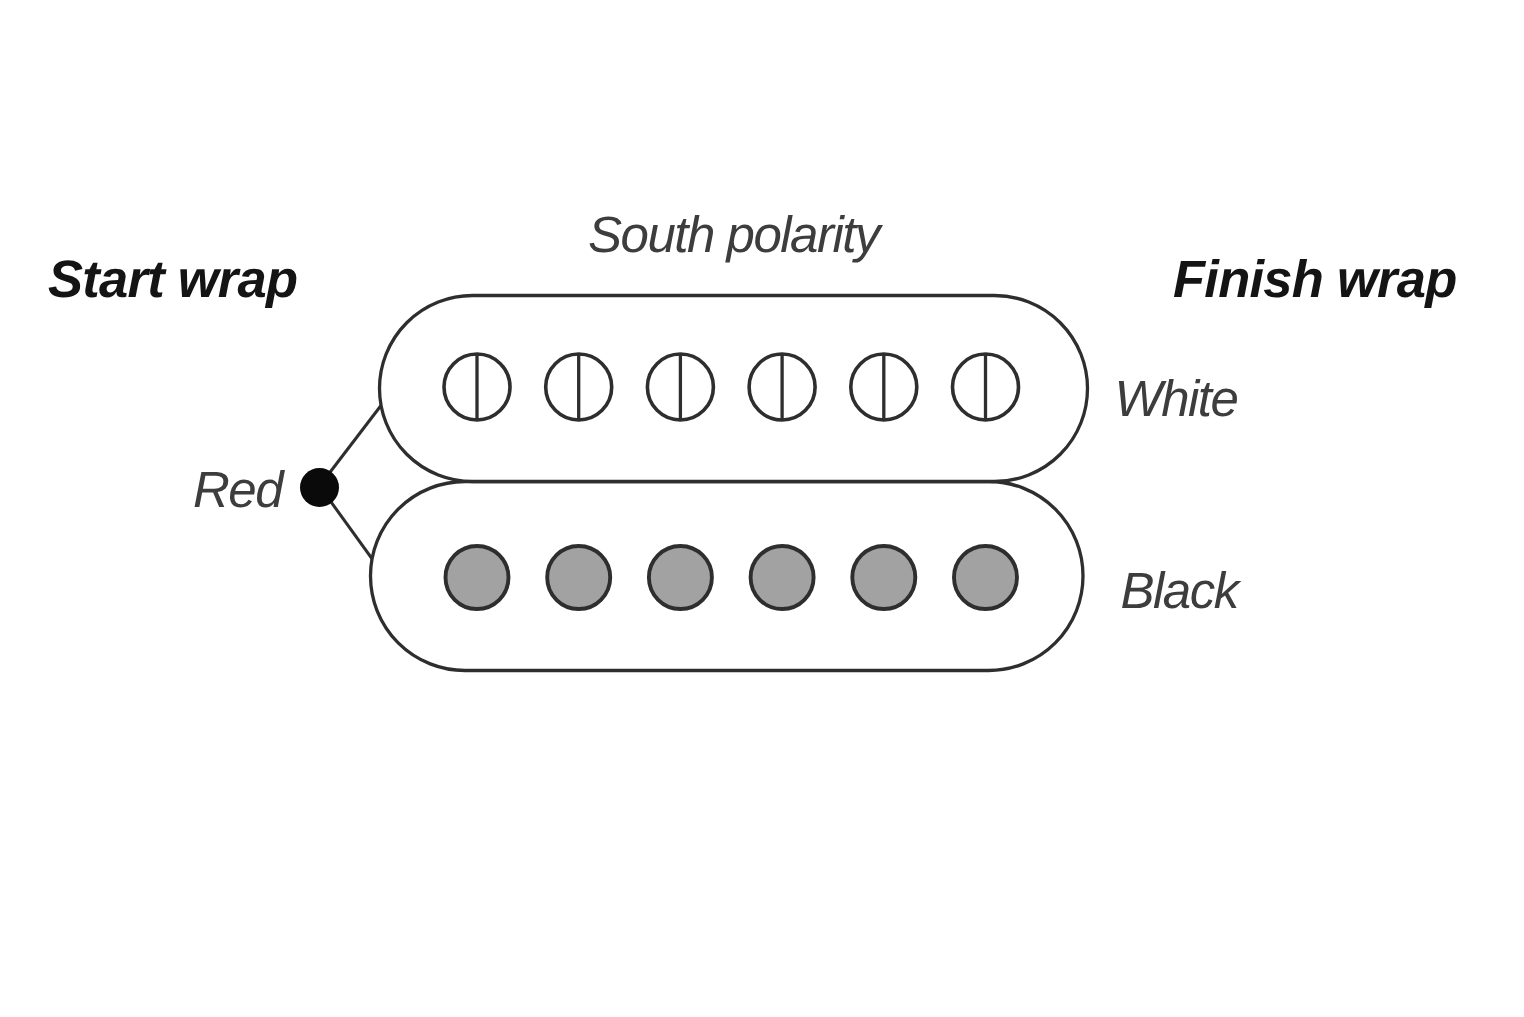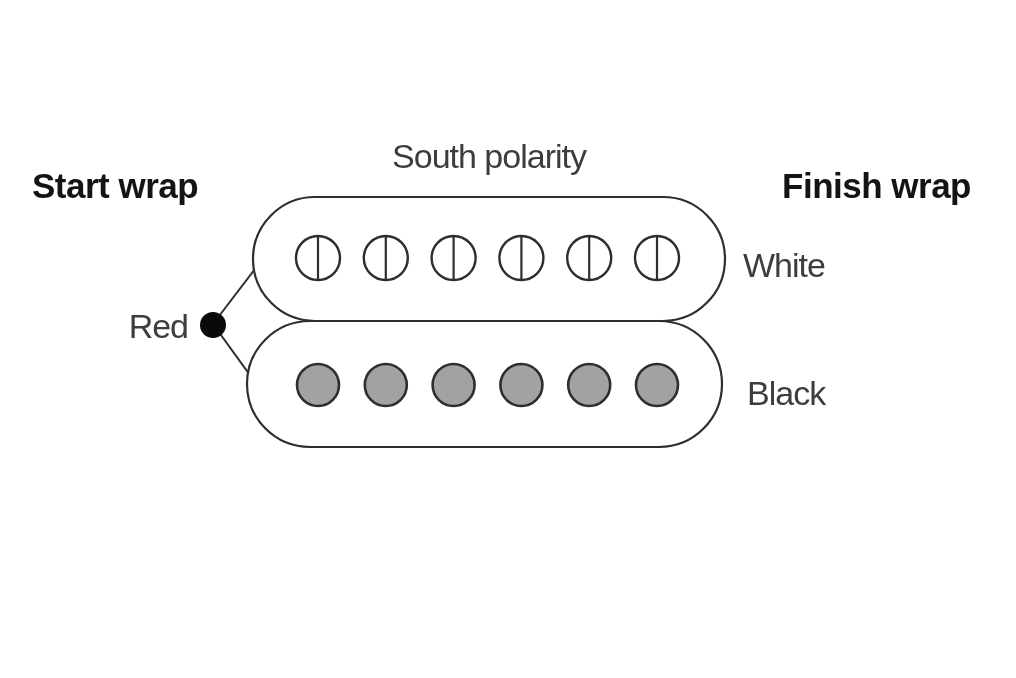--- a/index.html
+++ b/index.html
@@ -7,20 +7,21 @@
     padding: 0;
     background: #ffffff;
   }
   .stage {
     position: relative;
     width: 1016px;
     height: 678px;
     background: var(--background, #ffffff);
     overflow: hidden;
     font-family: "Liberation Sans", sans-serif;
+    font-style: italic;
   }
   svg { display: block; }
 
   .bobbin {
     fill: var(--background, #ffffff);
     stroke: var(--outline, #2e2e2e);
     stroke-width: 2.2;
   }
   .screw-pole {
     fill: var(--screw-fill, #ffffff);

